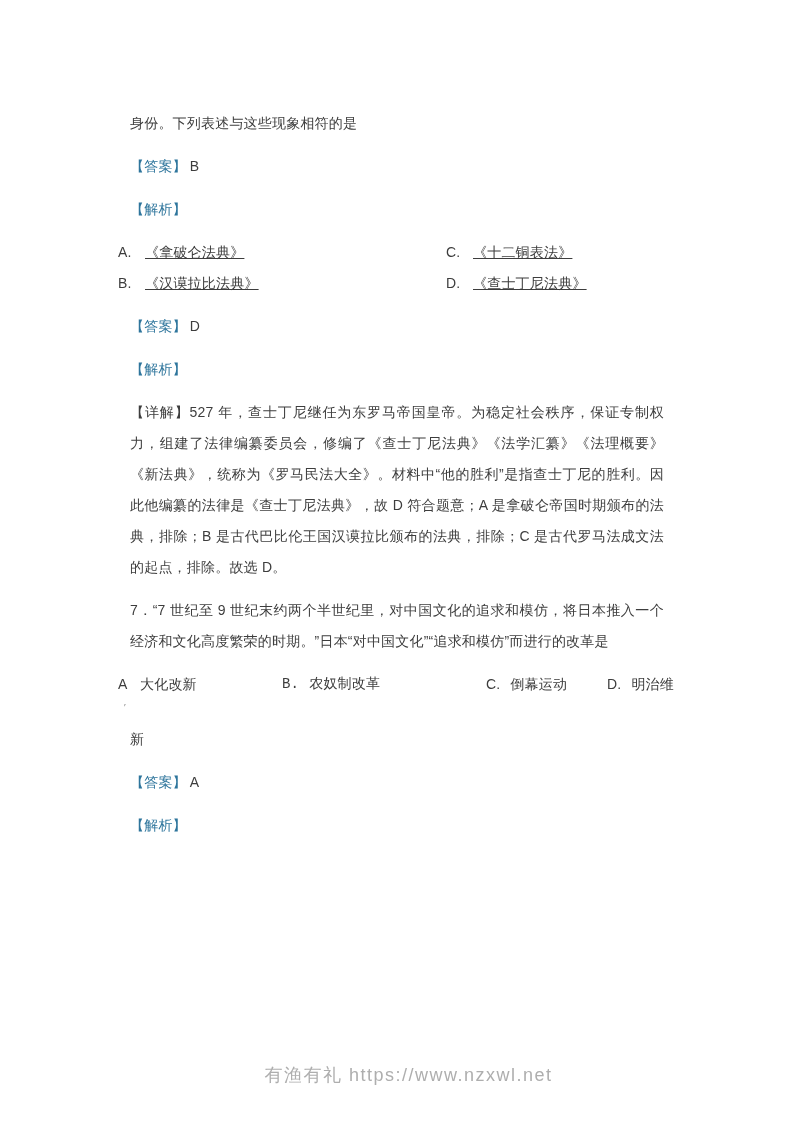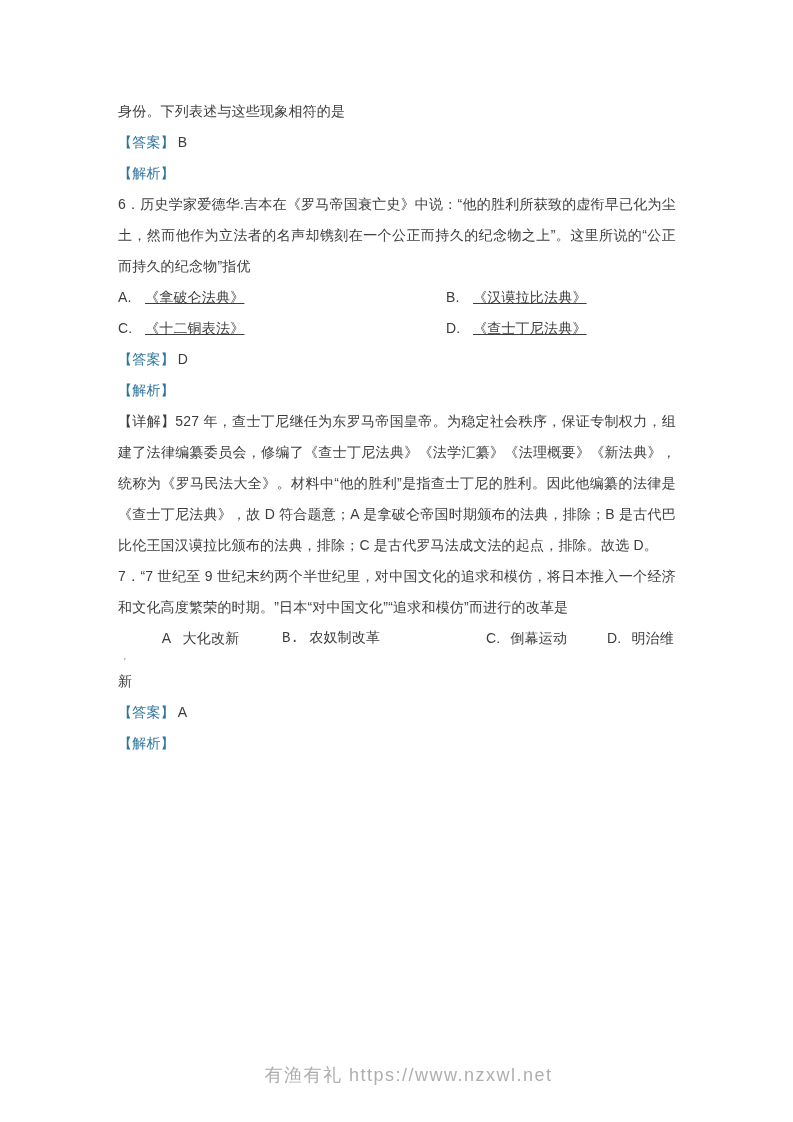--- a/index.html
+++ b/index.html
@@ -17,37 +17,37 @@
   }
   .content {
     position: absolute;
     left: 118px;
     top: 96px;
     width: 558px;
     font-size: 14px;
     letter-spacing: 0.2px;
     color: #3d3d3d;
   }
-  .content p { margin: 0; }
+  .content p { margin: 12px; }
   .para { line-height: 31px; }
   .justify { text-align: justify; }
   .opt-list { margin-top: 3px; }
   .opt-line { line-height: 32px; white-space: nowrap; }
   .opt-key { display: inline-block; min-width: 16px; margin-right: 11px; }
   .ans-line { line-height: 31px; }
   .label-blue { color: #2e759c; }
   .label-dark { color: #3d3d3d; }
   .ans-val { margin-left: 3px; color: #3d3d3d; }
   .opt-grid {
     display: grid;
     grid-template-columns: 328px 1fr;
   }
   .opt-grid .opt-line { line-height: 31px; text-decoration: underline; }
   .opt-row4 { display: flex; line-height: 31px; }
-  .opt-row4 .c1 { width: 164px; text-align: center; }
+  .opt-row4 .c1 { width: 164px; }
   .opt-row4 .c2 { width: 164px; font-family: Liberation Mono, monospace; }
   .opt-row4 .c3 { width: 161px; text-align: center; }
   .opt-row4 .c4 { flex: 1; }
   .opt-row4 .opt-key { margin-right: 10px; min-width: 12px; }
   .stray-line { height: 12px; line-height: 10px; }
   .stray-mark { font-size: 9px; color: #6a6a6a; margin-left: 6px; }
   .q7-margin { margin-top: 2px; }
   .footer {
     position: absolute;
     left: 12px;
@@ -69,31 +69,30 @@
     <p class="para">身份。下列表述与这些现象相符的是</p>
 
 
     <p class="ans-line">
       <span class="label-blue">【答案】</span><span class="ans-val">B</span>
     </p>
     <p class="ans-line">
       <span class="label-blue">【解析】</span>
     </p>
 
-    <p class="para justify">6．历史学家爱德华.吉本在《罗马帝国衰亡史》中说：“他的胜利所获致的虚衔早已化为尘土，然而他作为立法者的名声却镌刻在一个公正而持久的纪念物之上”。这里所说的“公正而持久的纪念物”指优</p>
 
     <div class="opt-grid">
       <div class="opt-line">
         <span class="opt-key">A.</span><span>《拿破仑法典》</span>
       </div>
       <div class="opt-line">
-        <span class="opt-key">B.</span><span>《汉谟拉比法典》</span>
+        <span class="opt-key">C.</span><span>《十二铜表法》</span>
       </div>
       <div class="opt-line">
-        <span class="opt-key">C.</span><span>《十二铜表法》</span>
+        <span class="opt-key">B.</span><span>《汉谟拉比法典》</span>
       </div>
       <div class="opt-line">
         <span class="opt-key">D.</span><span>《查士丁尼法典》</span>
       </div>
     </div>
 
     <p class="ans-line">
       <span class="label-blue">【答案】</span><span class="ans-val">D</span>
     </p>
     <p class="ans-line">

